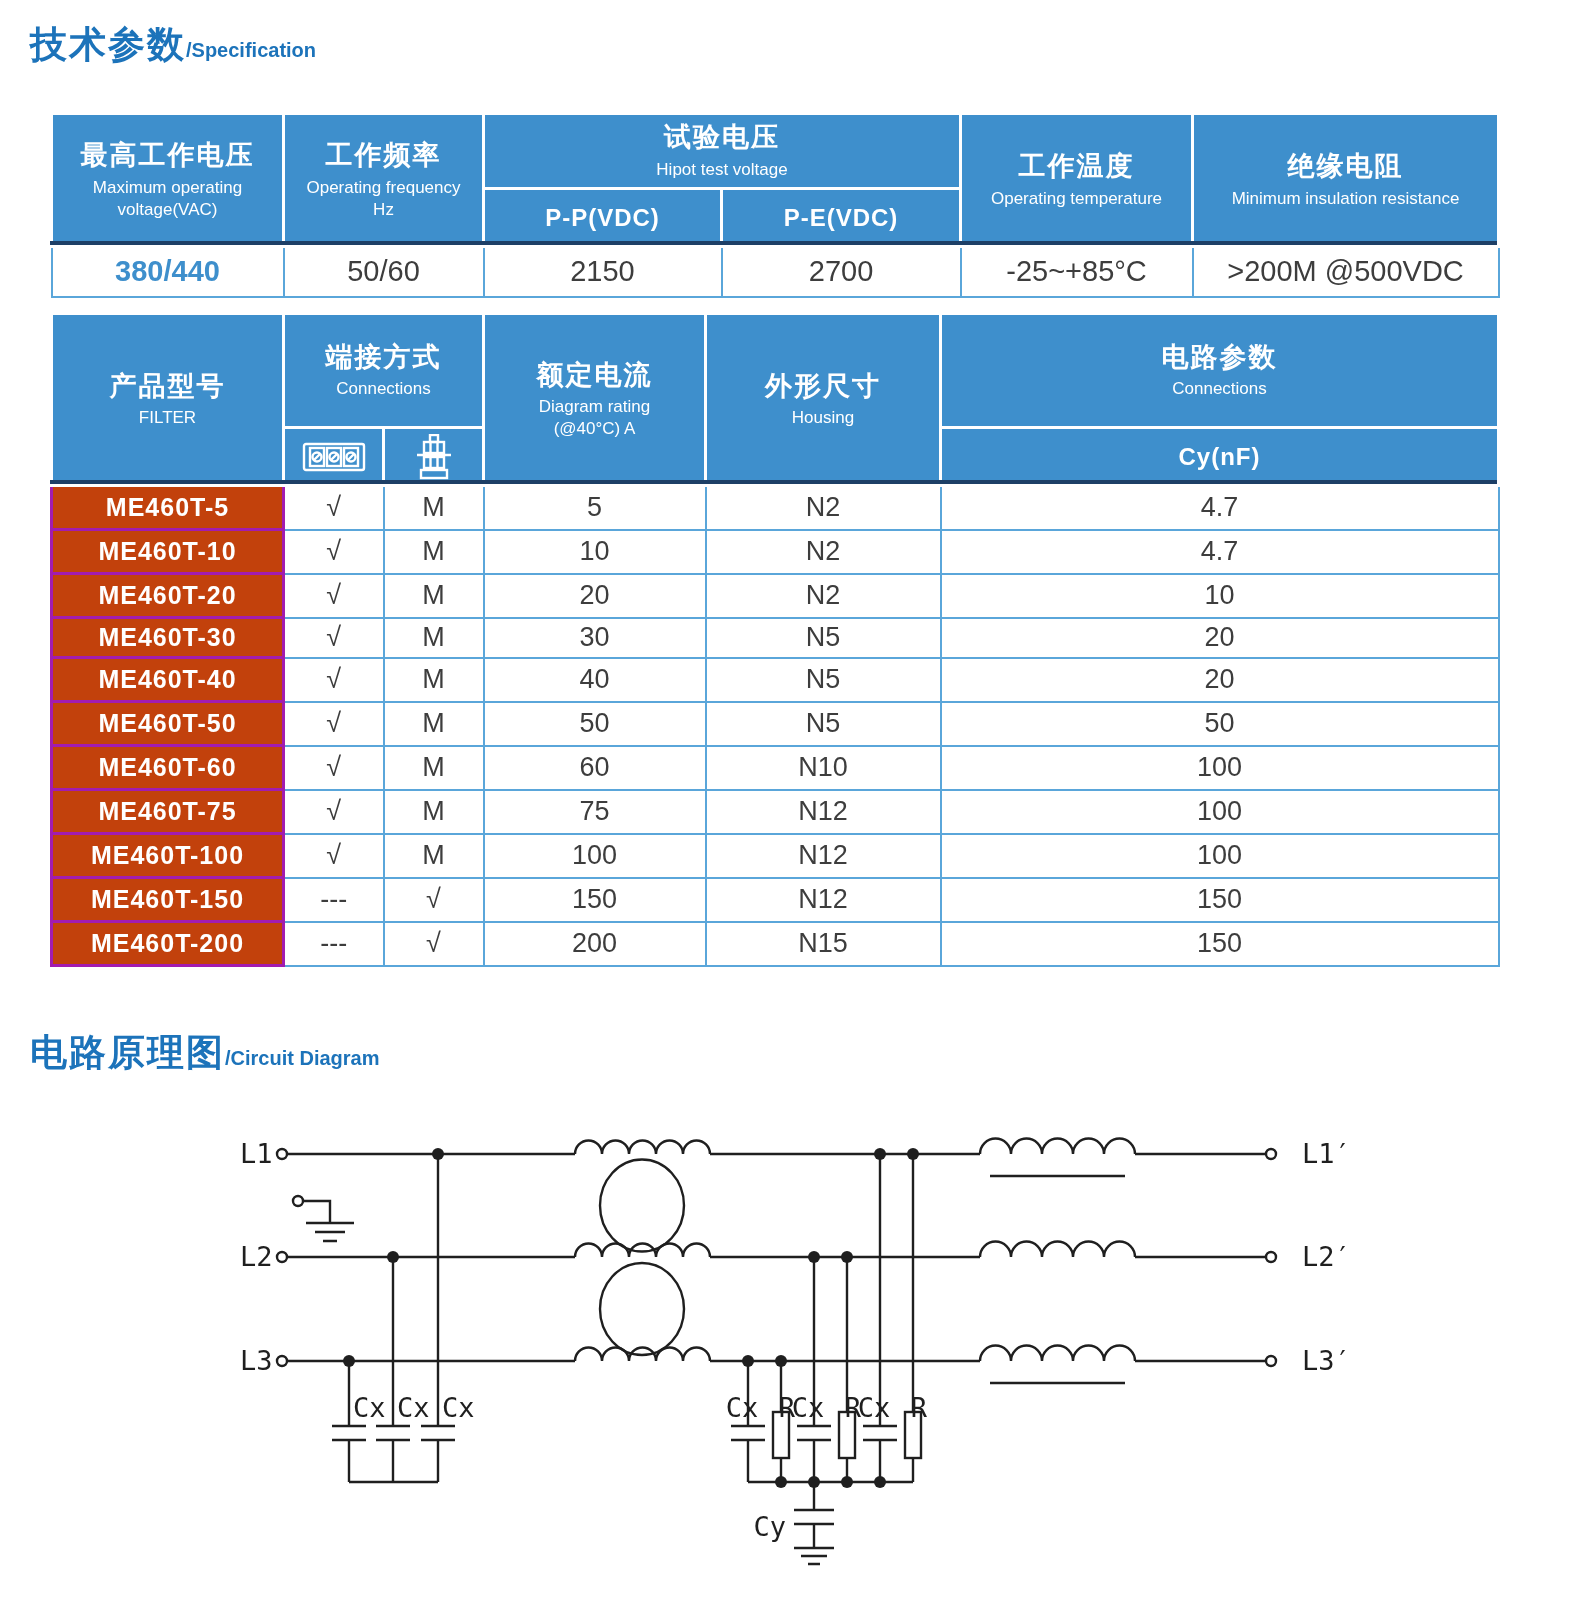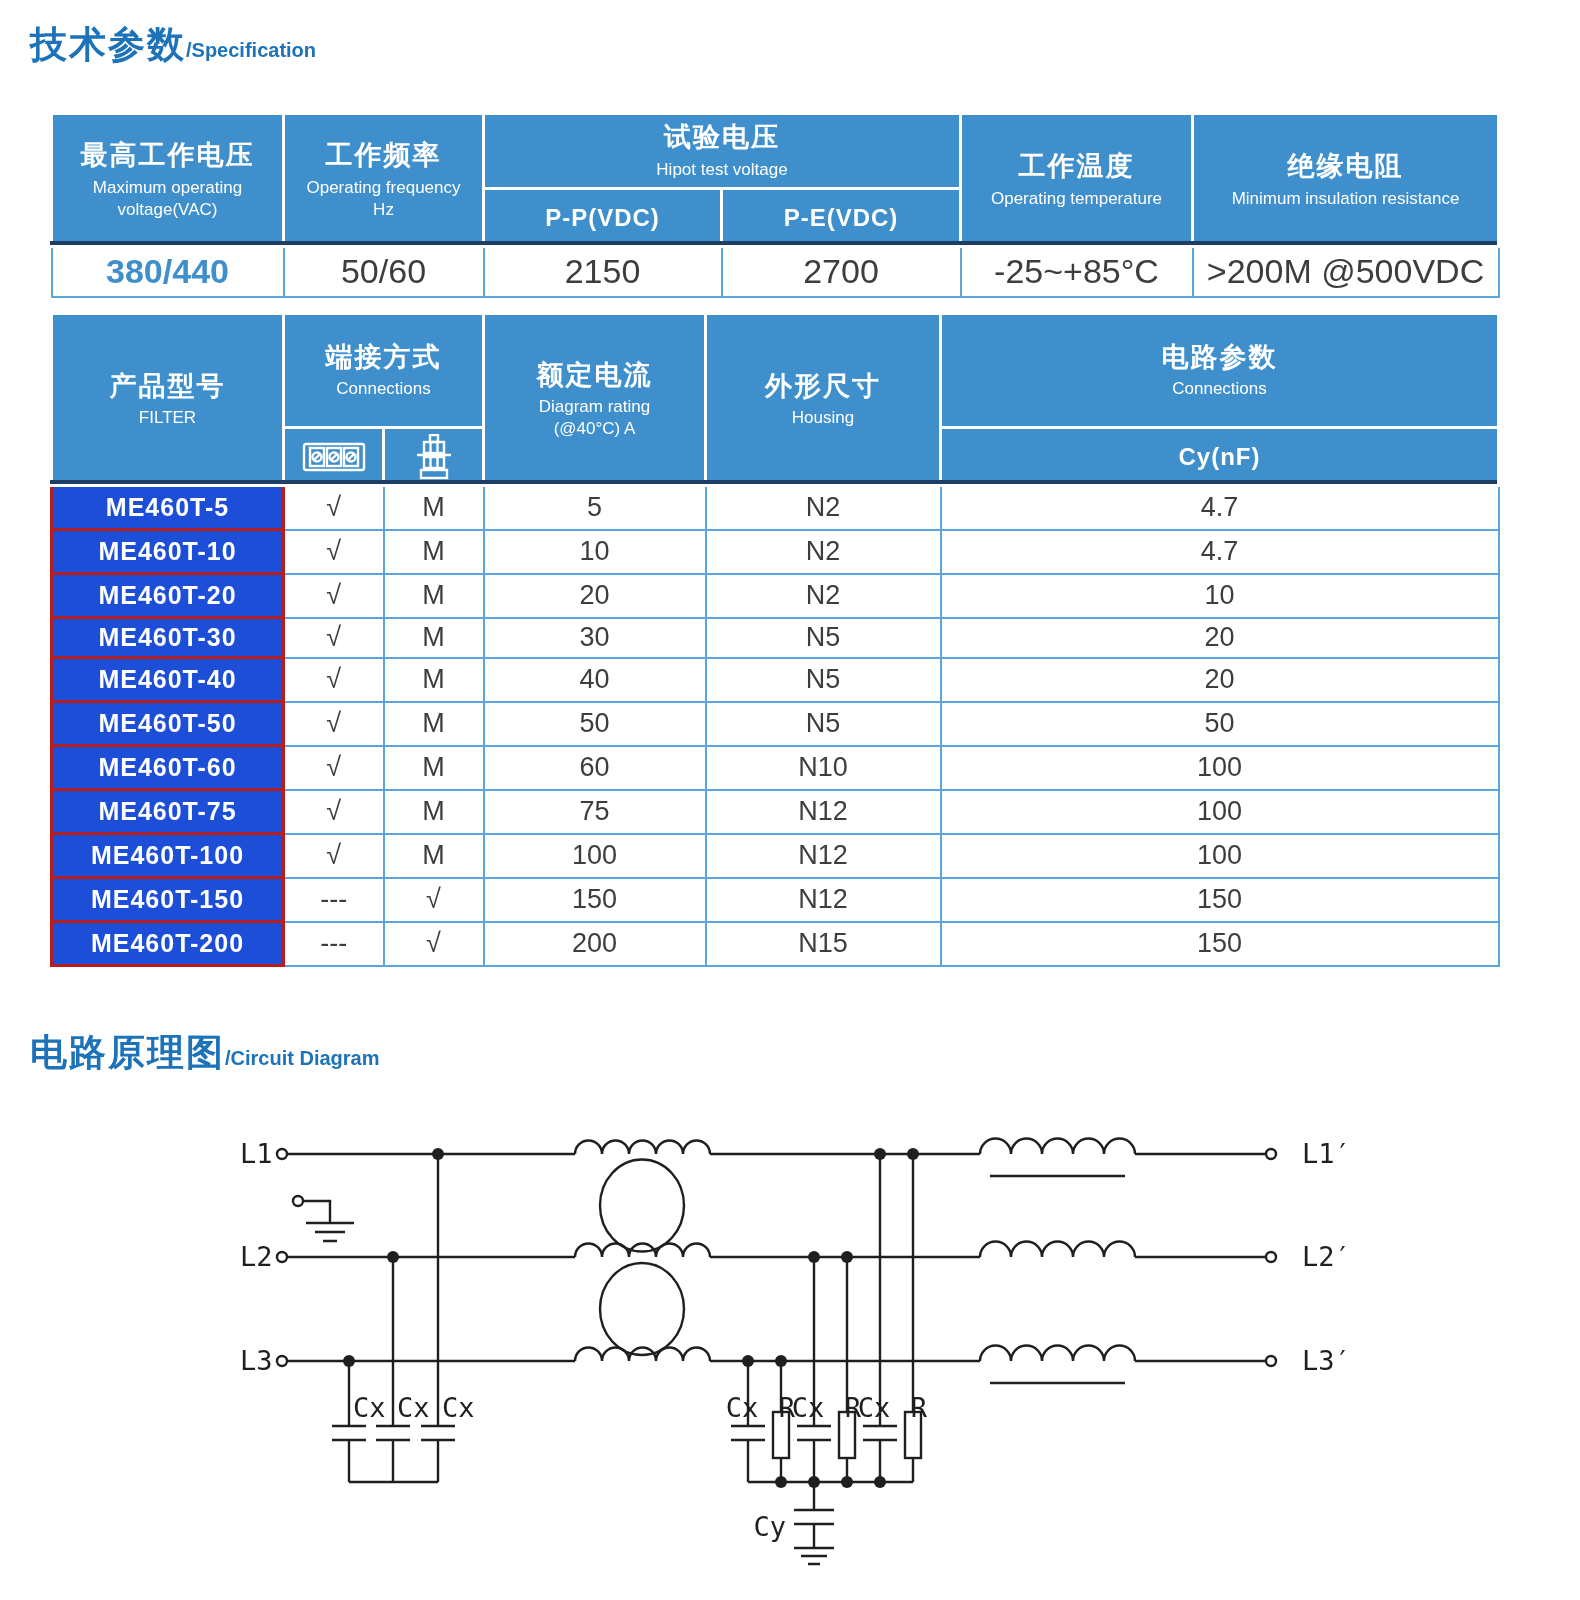--- a/index.html
+++ b/index.html
@@ -18,22 +18,22 @@
   #spec1{top:112px;}
   #spec2{top:312px;}
   th{background:#3e8fcc;color:#fff;border:3px solid #fff;padding:0;text-align:center;vertical-align:middle;font-weight:700;}
   th .zh{display:block;font-size:27px;letter-spacing:2px;line-height:1.25;}
   th .en{display:block;font-size:17px;font-weight:400;line-height:1.3;margin-top:4px;}
   th .en.narrow{max-width:165px;margin-left:auto;margin-right:auto;}
   th.sub{font-size:24px;letter-spacing:1px;}
   td{background:#fff;border:2px solid #5aa6da;padding:0;text-align:center;vertical-align:middle;
      font-size:27px;color:#3d3d3d;}
   td.blue-val{color:#3e8fcc;font-weight:700;font-size:30px;}
-  #spec1 td{font-size:34px;}
-  td.model{background:#1d4ed8;color:#fff;border:3px solid #b91c1c;font-weight:700;font-size:25px;letter-spacing:1px;}
+  #spec1 td{font-size:29px;}
+  td.model{background:#c2410c;color:#fff;border:3px solid #a21caf;font-weight:700;font-size:25px;letter-spacing:1px;}
   .hdr-edge{position:absolute;left:50px;width:1447px;height:4px;background:#1d3f66;}
   #edge1{top:241px;}
   #edge2{top:480px;}
   .icon-box{display:flex;align-items:center;justify-content:center;height:100%;}
 
   
   #circuit-wrap{position:absolute;left:230px;top:1090px;width:1350px;height:520px;}
   #circuit path, #circuit line, #circuit ellipse, #circuit circle, #circuit rect{
       stroke:#1f1f1f;stroke-width:2.4;fill:none;}
   #circuit circle.term{fill:#fff;}

